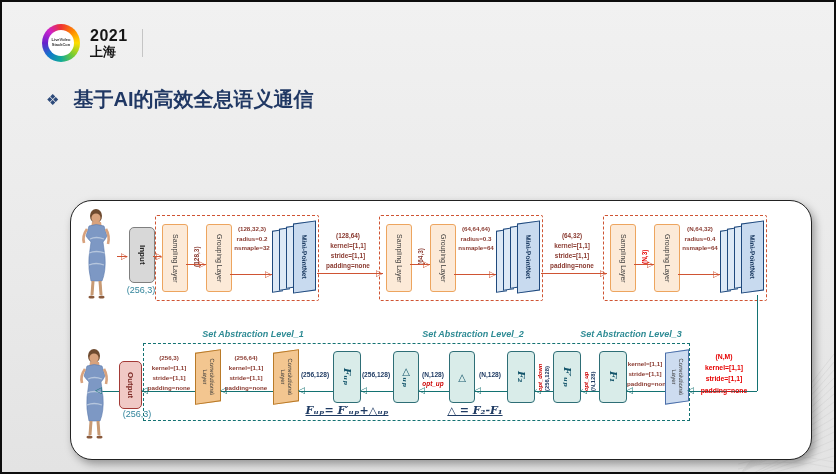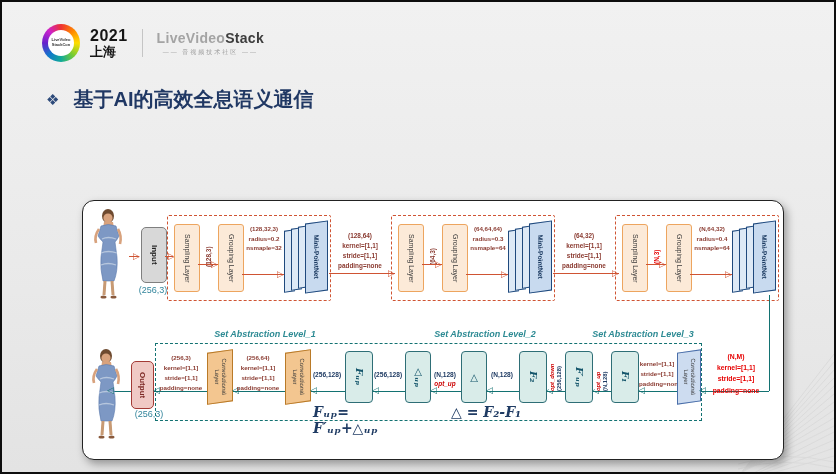--- a/index.html
+++ b/index.html
@@ -23,22 +23,22 @@
   .tagline{font-size:6px;color:#9a9a9a;letter-spacing:2px;margin-top:2px;}
   
   .titlerow{position:absolute;left:44px;top:84px;display:flex;align-items:center;gap:14px;}
   .bullet{font-size:15px;color:#2d4a7a;}
   .ttl{font-size:20px;font-weight:bold;color:#203864;margin:0;}
   
   .summary{position:absolute;left:63px;top:122px;width:712px;box-sizing:border-box;
     padding:8px 14px;background:linear-gradient(180deg,#a2a2a2,#8d8d8d);
     color:#fff;font-size:15px;font-weight:bold;line-height:1.85;border-radius:2px;}
   
-  .panel{position:absolute;left:80px;top:198px;width:700px;height:258px;background:#fff;
-    border:1.6px solid #222;border-radius:12px;box-shadow:3px 4px 8px rgba(0,0,0,.35);z-index:2;}
+  .panel{position:absolute;left:68px;top:198px;width:700px;height:258px;background:#fff;
+    border:1.6px solid #222;border-radius:22px;box-shadow:3px 4px 8px rgba(0,0,0,.35);z-index:2;padding-left:40px;}
   .fan{position:absolute;right:0;bottom:0;z-index:1;}
   
   .a{position:absolute;}
   .vt{writing-mode:vertical-rl;text-orientation:mixed;}
   
   .person{position:absolute;}
   
   .iobox{position:absolute;border-radius:5px;display:flex;align-items:center;justify-content:center;}
   .inbox{background:#d8d8d8;border:1.4px solid #7f7f7f;color:#222;}
   .outbox{background:#f0c9c5;border:1.4px solid #a33a36;color:#7d2a26;}
@@ -84,21 +84,21 @@
   .fb{position:absolute;top:150px;height:50px;background:#d9ece9;border:1.3px solid #2e6e76;border-radius:4px;
     display:flex;align-items:center;justify-content:center;}
   .fb .vt{font-family:"DejaVu Serif",serif;font-style:italic;font-weight:bold;font-size:10px;color:#14556b;}
   .hdim{position:absolute;top:170px;font-size:6.6px;color:#1f3b63;font-weight:bold;text-align:center;}
   .hopt{position:absolute;top:179px;font-size:6.4px;color:#cc0000;font-weight:bold;font-style:italic;text-align:center;}
   .vpair{position:absolute;top:150px;height:40px;width:14px;display:flex;background:#fff;}
   .vpair span{writing-mode:vertical-rl;transform:rotate(180deg);font-size:5.8px;font-weight:bold;line-height:7px;}
   .vpair .o{color:#cc0000;font-style:italic;}
   .vpair .d{color:#1f3b63;}
   .eq{position:absolute;top:203px;font-family:"DejaVu Serif",serif;font-style:italic;font-weight:bold;
-    font-size:14px;color:#1f3b63;text-align:left;}
+    font-size:11px;color:#1f3b63;text-align:center;text-decoration:underline;}
   .nm{position:absolute;left:622px;top:150px;width:62px;font-size:6.8px;color:#e60000;font-weight:bold;
     text-align:center;line-height:1.65;}
 </style>
 </head>
 <body>
 
 <div class="slide">
 
   <svg class="fan" width="96" height="120" viewBox="0 0 96 120">
     <g stroke="#d9d9d9" stroke-width="0.9" fill="none">
@@ -125,26 +125,20 @@
     <div class="ring">
       <div class="ring-in">
           <span>LiveVideo StackCon</span>
         </div>
     </div>
     <div class="yr">
       <div class="y1">2021</div>
       <div class="y2">上海</div>
     </div>
     <div class="hdr-div"></div>
-    <div class="wm">
-      <div class="wm-line">
-        <span class="wm1">LiveVideo</span><span class="wm2">Stack</span>
-      </div>
-      <div class="tagline">—— 音视频技术社区 ——</div>
-    </div>
   </div>
 
   <div class="titlerow">
     <span class="bullet">❖</span>
     <h1 class="ttl">基于AI的高效全息语义通信</h1>
   </div>
 
 
   <div class="panel">
 

